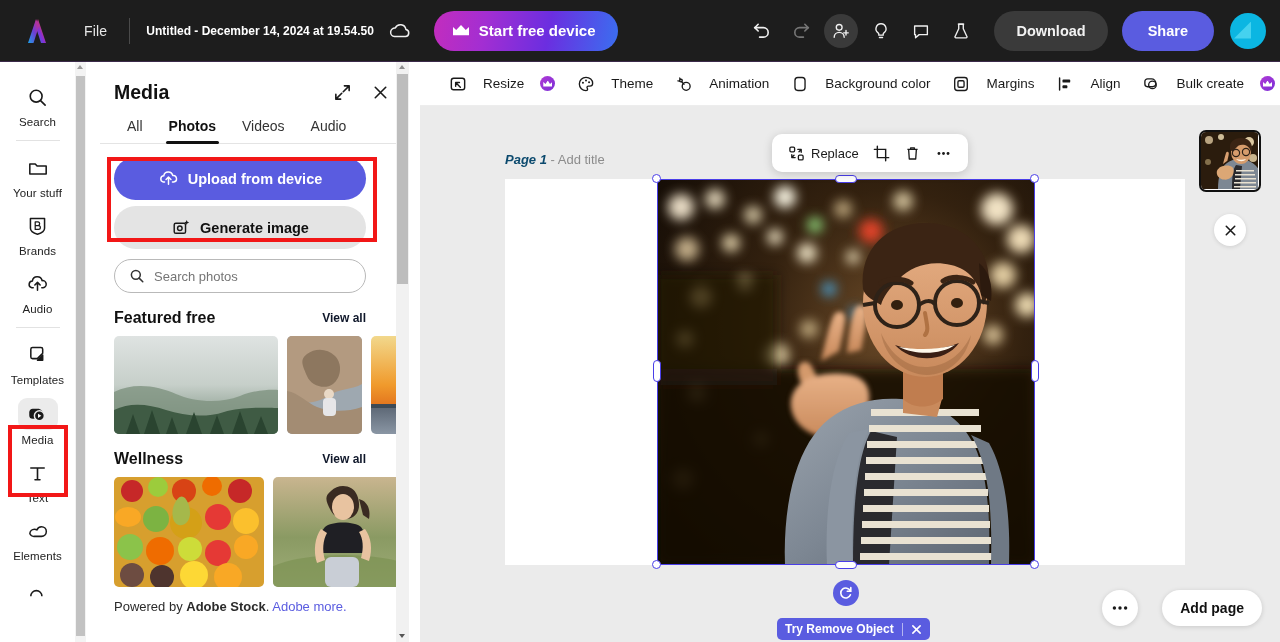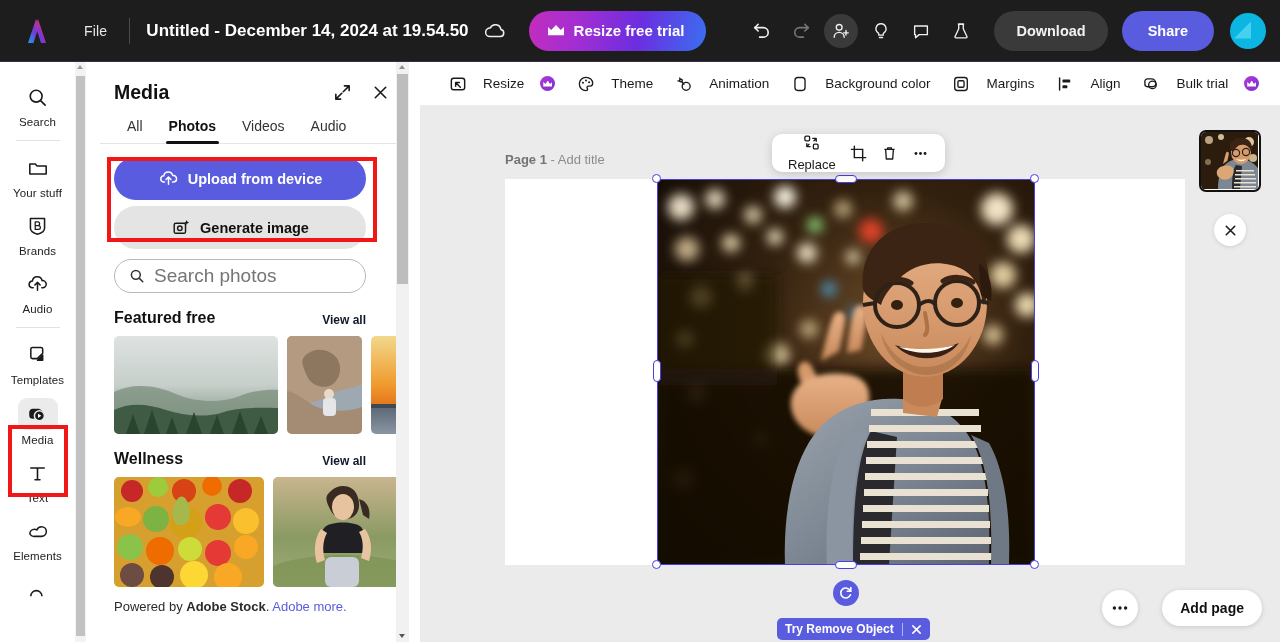--- a/index.html
+++ b/index.html
@@ -19,21 +19,21 @@
     display: flex; align-items: center;
     border-bottom: 1px solid #3b2a4a;
   }
   .brand-logo { margin-left: 22px; width: 34px; height: 30px; display: flex; align-items: center; justify-content: center; }
   .menu-file {
     margin-left: 20px; color: #e8e8e8; font-size: 14px; letter-spacing: .2px;
     padding: 5px 8px; border-radius: 4px; cursor: pointer;
   }
   .topdiv { width: 1px; height: 26px; background: #4a4a4a; margin-left: 14px; }
   .doc-title {
-    margin-left: 16px; color: #ffffff; font-size: 17px; font-weight: bold;
+    margin-left: 16px; color: #ffffff; font-size: 12px; font-weight: bold;
     white-space: nowrap; cursor: pointer;
   }
   .cloud-icon { margin-left: 14px; display:flex; align-items:center; }
   .trial-btn {
     margin-left: 22px; height: 40px; border-radius: 22px;
     background: linear-gradient(100deg, #c32dbd 0%, #a32ed2 28%, #6b2ee0 62%, #3a6ff0 100%);
     display: flex; align-items: center; gap: 9px; padding: 0 22px 0 18px;
     color: #fff; font-size: 15px; font-weight: bold; cursor: pointer;
     border: none; white-space: nowrap;
   }
@@ -115,25 +115,25 @@
   .btn-secondary {
     margin: 6px 16px 0 16px; height: 43px; border-radius: 22px; background: #e4e4e4;
     color: #111; font-size: 14.5px; font-weight: bold; border: none;
     display: flex; align-items: center; justify-content: center; gap: 9px; cursor: pointer; width: 252px;
   }
   .search-wrap {
     margin: 10px 16px 0 16px; width: 252px; height: 34px; border: 1px solid #b9b9b9; border-radius: 18px;
     display: flex; align-items: center; gap: 9px; padding: 0 14px; cursor: text;
   }
   .search-wrap input {
-    border: none; outline: none; font-size: 19px; color: #555; width: 100%; background: transparent;
+    border: none; outline: none; font-size: 13px; color: #555; width: 100%; background: transparent;
     font-family: "Liberation Sans", sans-serif;
   }
   .sec-head {
-    display: flex; align-items: flex-end; padding: 16px 16px 0 16px; width: 284px;
+    display: flex; align-items: center; padding: 16px 16px 0 16px; width: 284px;
   }
   .sec-title { font-size: 16px; font-weight: bold; color: #111; }
   .sec-viewall { margin-left: auto; font-size: 12px; color: #0f172a; font-weight: bold; cursor: pointer; }
   .row-imgs { display: flex; gap: 9px; padding: 9px 0 0 16px; }
   .ph { border-radius: 5px; overflow: hidden; flex: none; cursor: pointer; }
   .powered {
     padding: 12px 16px 0 16px; font-size: 13px; color: #2b2b2b;
   }
   .powered b { font-weight: bold; }
   .powered a { color: #5a5ce0; text-decoration: none; cursor: pointer; }
@@ -165,21 +165,21 @@
   }
 
   
   .canvas-area {
     position: absolute; top: 106px; left: 420px; width: 860px; height: 536px;
     background: #ebebeb; overflow: hidden;
   }
   .page-label {
     position: absolute; left: 85px; top: 46px; font-size: 13px; color: #8c8c8c;
   }
-  .page-label b { color: #737373; font-weight: bold; }
+  .page-label b { color: #0c4a6e; font-weight: bold; font-style: italic; }
   .page {
     position: absolute; left: 85px; top: 73px; width: 680px; height: 386px;
     background: #fff;
   }
   .img-sel {
     position: absolute; left: 237px; top: 73px; width: 378px; height: 386px;
     overflow: hidden;
   }
   .photo { position: absolute; inset: 0; }
   .sel-border {
@@ -198,21 +198,21 @@
     cursor: pointer; z-index: 14;
   }
 
   .float-toolbar {
     position: absolute; left: 352px; top: 28px; height: 38px; background: #fff;
     border-radius: 10px; box-shadow: 0 2px 10px rgba(0,0,0,.17);
     display: flex; align-items: center; gap: 2px; padding: 0 10px; z-index: 20;
   }
   .ft-item {
     display: flex; align-items: center; gap: 6px; font-size: 13px; color: #1a1a1a;
-    padding: 5px 6px; border-radius: 6px; cursor: pointer; flex-direction: column;
+    padding: 5px 6px; border-radius: 6px; cursor: pointer;
   }
 
   .remove-badge {
     position: absolute; left: 357px; top: 512px; height: 22px; background: #5a5ce0;
     border-radius: 5px; display: flex; align-items: center; gap: 8px; padding: 0 8px;
     color: #fff; font-size: 12px; font-weight: bold; cursor: pointer; z-index: 25;
   }
   .remove-badge .vdiv { width: 1px; height: 13px; background: rgba(255,255,255,.55); }
   .remove-badge .xc { font-size: 14px; line-height: 1; cursor: pointer; }
 
@@ -275,21 +275,21 @@
       <svg width="24" height="20" viewBox="0 0 24 20" fill="none" stroke="#f0f0f0" stroke-width="1.5">
         <path d="M6.5 15.5h11a3.6 3.6 0 0 0 .4-7.1A5.6 5.6 0 0 0 7.3 7 4.2 4.2 0 0 0 6.5 15.5z" stroke-linejoin="round"></path>
       </svg>
     </div>
     <button class="trial-btn">
       <span>
         <svg width="18" height="14" viewBox="0 0 18 14">
             <path d="M1 3l3.2 3L9 1l4.8 5L17 3v8.3H1z" fill="#fff"></path>
           </svg>
       </span>
-      <span>Resize free trial</span>
+      <span>Start free device</span>
     </button>
 
     <div class="top-right">
       <div class="ticon">
         <svg width="21" height="21" viewBox="0 0 22 22" fill="none" stroke="#f0f0f0" stroke-width="1.7" stroke-linecap="round">
           <path d="M4 8h9a5 5 0 0 1 0 10h-4"></path>
             <path d="M7.5 4.5 4 8l3.5 3.5"></path>
         </svg>
       </div>
       <div class="ticon dim">
@@ -654,21 +654,21 @@
       </span>
       <span>Align</span>
     </div>
     <div class="ctx-item">
       <span>
         <svg width="18" height="18" viewBox="0 0 20 20" fill="none" stroke="#1a1a1a" stroke-width="1.5" stroke-linejoin="round">
           <path d="M3.2 7.2c0-1.6 1.3-2.9 2.9-2.9h4.4c2.7 0 4.9 2.2 4.9 4.9 0 2.1-1.7 3.8-3.8 3.8H6.1a2.9 2.9 0 0 1-2.9-2.9z"></path>
           <circle cx="11.6" cy="11" r="4.2"></circle>
         </svg>
       </span>
-      <span>Bulk trial</span>
+      <span>Bulk create</span>
       <span class="prem-dot"></span>
     </div>
     <div class="ctx-item">
       <span>
         <svg width="19" height="19" viewBox="0 0 20 20" fill="none" stroke="#1a1a1a" stroke-width="1.5" stroke-linecap="round">
           <path d="M2.4 4.6h8M6.4 3v1.6M8.6 4.6c0 4-3 7.4-6.2 8.6M4.4 8.6c1.2 2.2 3.2 3.8 5.2 4.6"></path>
           <path d="M10.6 17.4l3.4-8.8 3.4 8.8M11.9 14.6h4.2"></path>
         </svg>
       </span>
     </div>

